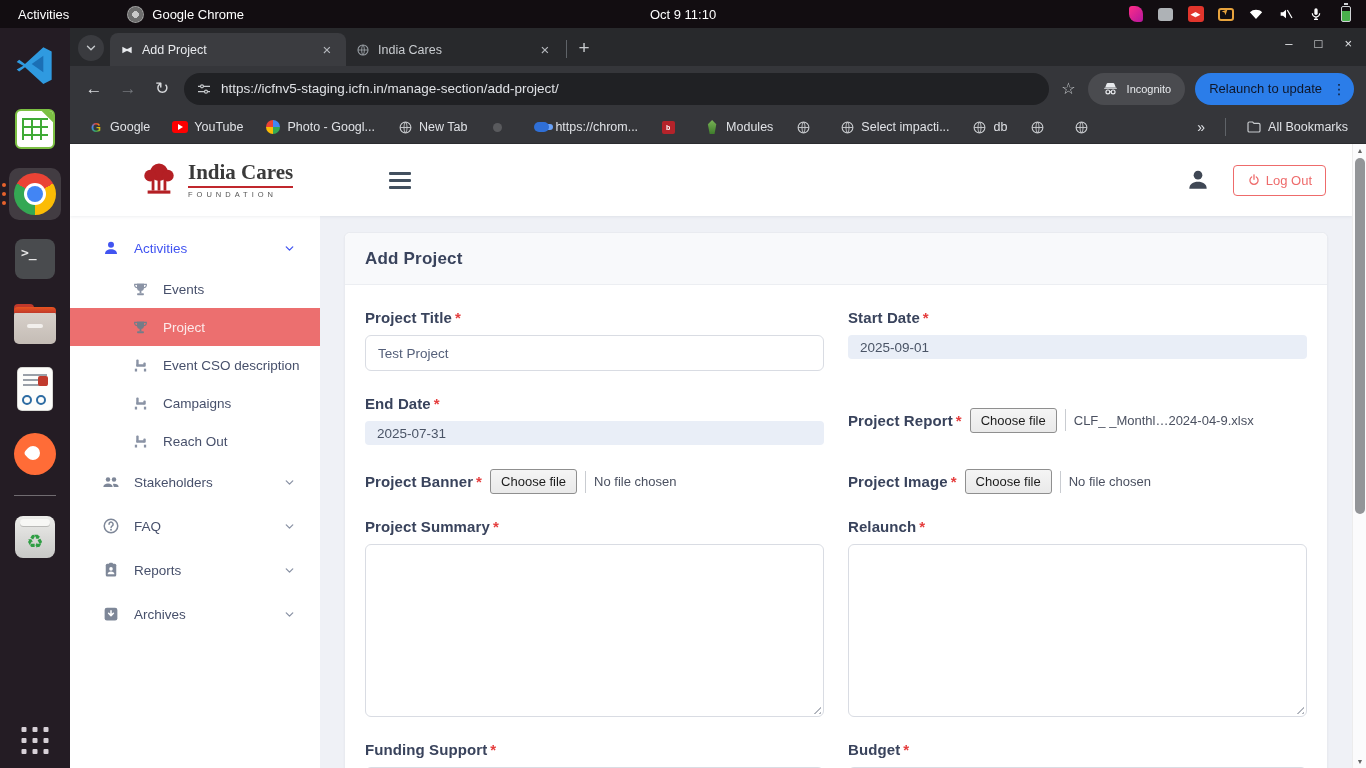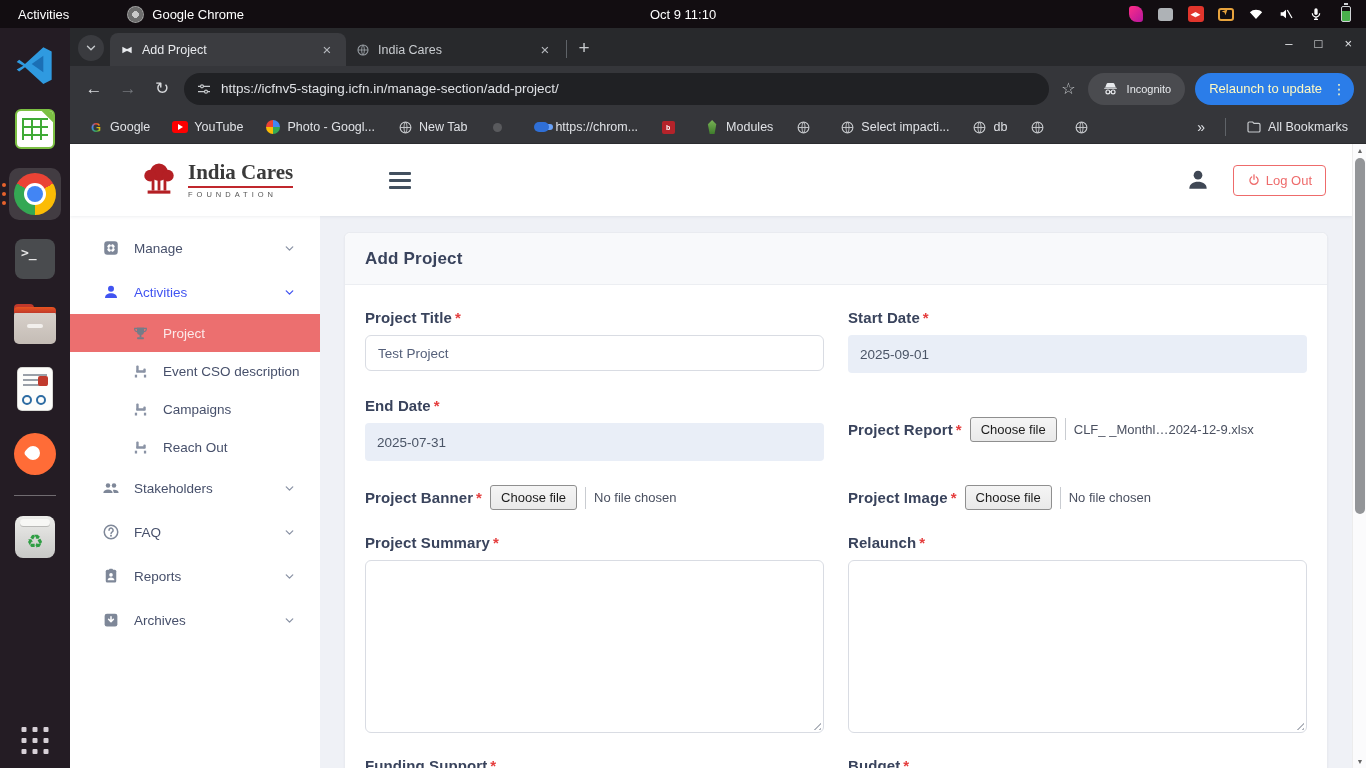--- a/index.html
+++ b/index.html
@@ -75,21 +75,21 @@
   .win-controls { position:absolute; right:14px; top:8px; display:flex; gap:22px; color:#e2e4e7; font-size:13px; }
   .win-controls span { cursor:default; }
 
   .toolbar { height:45px; background:#35363a; display:flex; align-items:center; padding:0 12px; gap:10px; }
   .nav-btn { width:24px; height:24px; display:flex; align-items:center; justify-content:center; font-size:17px; color:#d6d8db; }
   .nav-btn.dim { color:#74777c; }
   .omnibox { flex:1; height:32px; background:#202124; border-radius:16px; display:flex; align-items:center; padding:0 12px; gap:9px; }
   .omnibox .url { color:#dfe1e5; font-size:13.5px; }
   .star-btn { color:#c7cacd; font-size:16px; margin:0 2px; }
   .incog-chip { height:32px; border-radius:16px; background:#4a4b4f; display:flex; align-items:center; gap:8px; padding:0 14px; color:#e8eaed; font-size:11px; }
-  .relaunch { height:32px; border-radius:16px; background:#2b7de9; display:flex; align-items:center; gap:10px; padding:0 8px 0 14px; color:#fef9c3; font-size:13px; }
+  .relaunch { height:32px; border-radius:16px; background:#2b7de9; display:flex; align-items:center; gap:10px; padding:0 8px 0 14px; color:#0f172a; font-size:13px; }
   .relaunch .dots { font-size:14px; }
 
   .bookmarks { height:33px; background:#35363a; display:flex; align-items:center; padding:0 12px; gap:10px; font-size:12.5px; color:#dfe1e5; border-bottom:1px solid #2b2c2f; }
   .bm { display:flex; align-items:center; gap:6px; padding:2px 6px; border-radius:6px; white-space:nowrap; }
   .bm-ic { width:16px; height:16px; display:flex; align-items:center; justify-content:center; flex:none; }
   .g-google { font-weight:bold; font-size:13px; background:conic-gradient(#ea4335,#fbbc05,#34a853,#4285f4,#ea4335); -webkit-background-clip:text; background-clip:text; color:transparent; }
   .g-yt { width:16px; height:12px; background:#f00; border-radius:3px; position:relative; }
   .g-yt::after { content:""; position:absolute; left:6px; top:3px; border-left:5px solid #fff; border-top:3px solid transparent; border-bottom:3px solid transparent; }
   .g-photos { width:14px; height:14px; border-radius:50%; background:conic-gradient(#4285f4 0 90deg,#34a853 90deg 180deg,#fbbc05 180deg 270deg,#ea4335 270deg 360deg); }
   .g-dim { width:9px; height:9px; border-radius:50%; background:rgba(255,255,255,.18); }
@@ -132,21 +132,21 @@
   .card { background:#fff; border:1px solid #e9ebf0; border-radius:6px; box-shadow:0 1px 2px rgba(30,40,70,.05); }
   .card-hd { height:52px; background:#f8f9fb; border-bottom:1px solid #eceef2; border-radius:6px 6px 0 0; display:flex; align-items:center; padding-left:20px; }
   .card-hd .t { font-size:17px; font-weight:bold; color:#39435c; letter-spacing:.2px; }
   .card-bd { padding:24px 20px 40px 20px; }
 
   .form { display:grid; grid-template-columns:1fr 1fr; column-gap:24px; row-gap:24px; }
   .field {}
   .flabel { font-size:15px; font-weight:bold; color:#39435c; margin-bottom:9px; letter-spacing:.1px; }
   .req { color:#e53e3e; margin-left:3px; }
   .tinput { height:36px; border:1px solid #d9dce3; border-radius:6px; padding:0 12px; display:flex; align-items:center; font-size:13.5px; color:#55607a; background:#fff; }
-  .dinput { height:38px; border-radius:4px; background:#e9eef7; padding:0 12px; display:flex; align-items:center; font-size:13.5px; color:#4a5466; }
+  .dinput { height:24px; border-radius:4px; background:#e9eef7; padding:0 12px; display:flex; align-items:center; font-size:13.5px; color:#4a5466; }
   .filefield { display:flex; align-items:center; gap:8px; }
   .filefield .flabel { margin:0; }
   .choose-btn { font-size:13px; color:#1c1c1c; background:linear-gradient(#f5f5f5,#e9e9e9); border:1px solid #8f8f8f; border-radius:3px; padding:4px 10px; }
   .file-sep { width:1px; height:22px; background:#c9ccd1; }
   .file-name { font-size:13px; color:#4a5060; }
   .tawrap { position:relative; }
   .ta { height:173px; border:1px solid #d9dce3; border-radius:6px; background:#fff; }
   .tawrap::after { content:""; position:absolute; right:3px; bottom:3px; width:10px; height:10px;
      background:repeating-linear-gradient(135deg,transparent 0 2px,#b3b7bf 2px 3.5px); clip-path:polygon(100% 0,100% 100%,0 100%); }
 </style>
@@ -531,37 +531,34 @@
         <button class="logout-btn">
           <svg class="ic" width="14" height="14" color="#ee6b6b">
               <use href="#i-power"></use>
             </svg>
           <span>Log Out</span>
         </button>
       </div>
     </div>
 
     <div class="sidebar">
-      <div class="sb-item">
-        <svg class="ic sb-ic" width="18" height="18">
-            <use href="#i-gear"></use>
-          </svg>
-        <span class="lbl">Manage</span>
-        <svg class="ic chev" width="13" height="13">
-            <use href="#i-chev"></use>
-          </svg>
-      </div>
       <div class="sb-item accent">
         <svg class="ic sb-ic" width="18" height="18">
             <use href="#i-person"></use>
           </svg>
         <span class="lbl">Activities</span>
         <svg class="ic chev" width="13" height="13">
             <use href="#i-chev"></use>
           </svg>
+      </div>
+      <div class="sb-sub">
+        <svg class="ic sb-ic" width="17" height="17">
+            <use href="#i-trophy"></use>
+          </svg>
+        <span>Events</span>
       </div>
       <div class="sb-sub selected">
         <svg class="ic sb-ic" width="17" height="17">
             <use href="#i-trophy"></use>
           </svg>
         <span>Project</span>
       </div>
       <div class="sb-sub">
         <svg class="ic sb-ic" width="17" height="17">
             <use href="#i-seat"></use>
@@ -636,21 +633,21 @@
             </div>
 
             <div class="field">
               <div class="flabel"><span>End Date</span><span class="req">*</span></div>
               <div class="dinput">2025-07-31</div>
             </div>
             <div class="field filefield">
               <div class="flabel"><span>Project Report</span><span class="req">*</span></div>
               <button class="choose-btn">Choose file</button>
               <span class="file-sep"></span>
-              <span class="file-name">CLF_ _Monthl…2024-12-9.xlsx</span>
+              <span class="file-name">CLF_ _Monthl…2024-04-9.xlsx</span>
             </div>
 
             <div class="field filefield">
               <div class="flabel"><span>Project Banner</span><span class="req">*</span></div>
               <button class="choose-btn">Choose file</button>
               <span class="file-sep"></span>
               <span class="file-name">No file chosen</span>
             </div>
             <div class="field filefield">
               <div class="flabel"><span>Project Image</span><span class="req">*</span></div>

